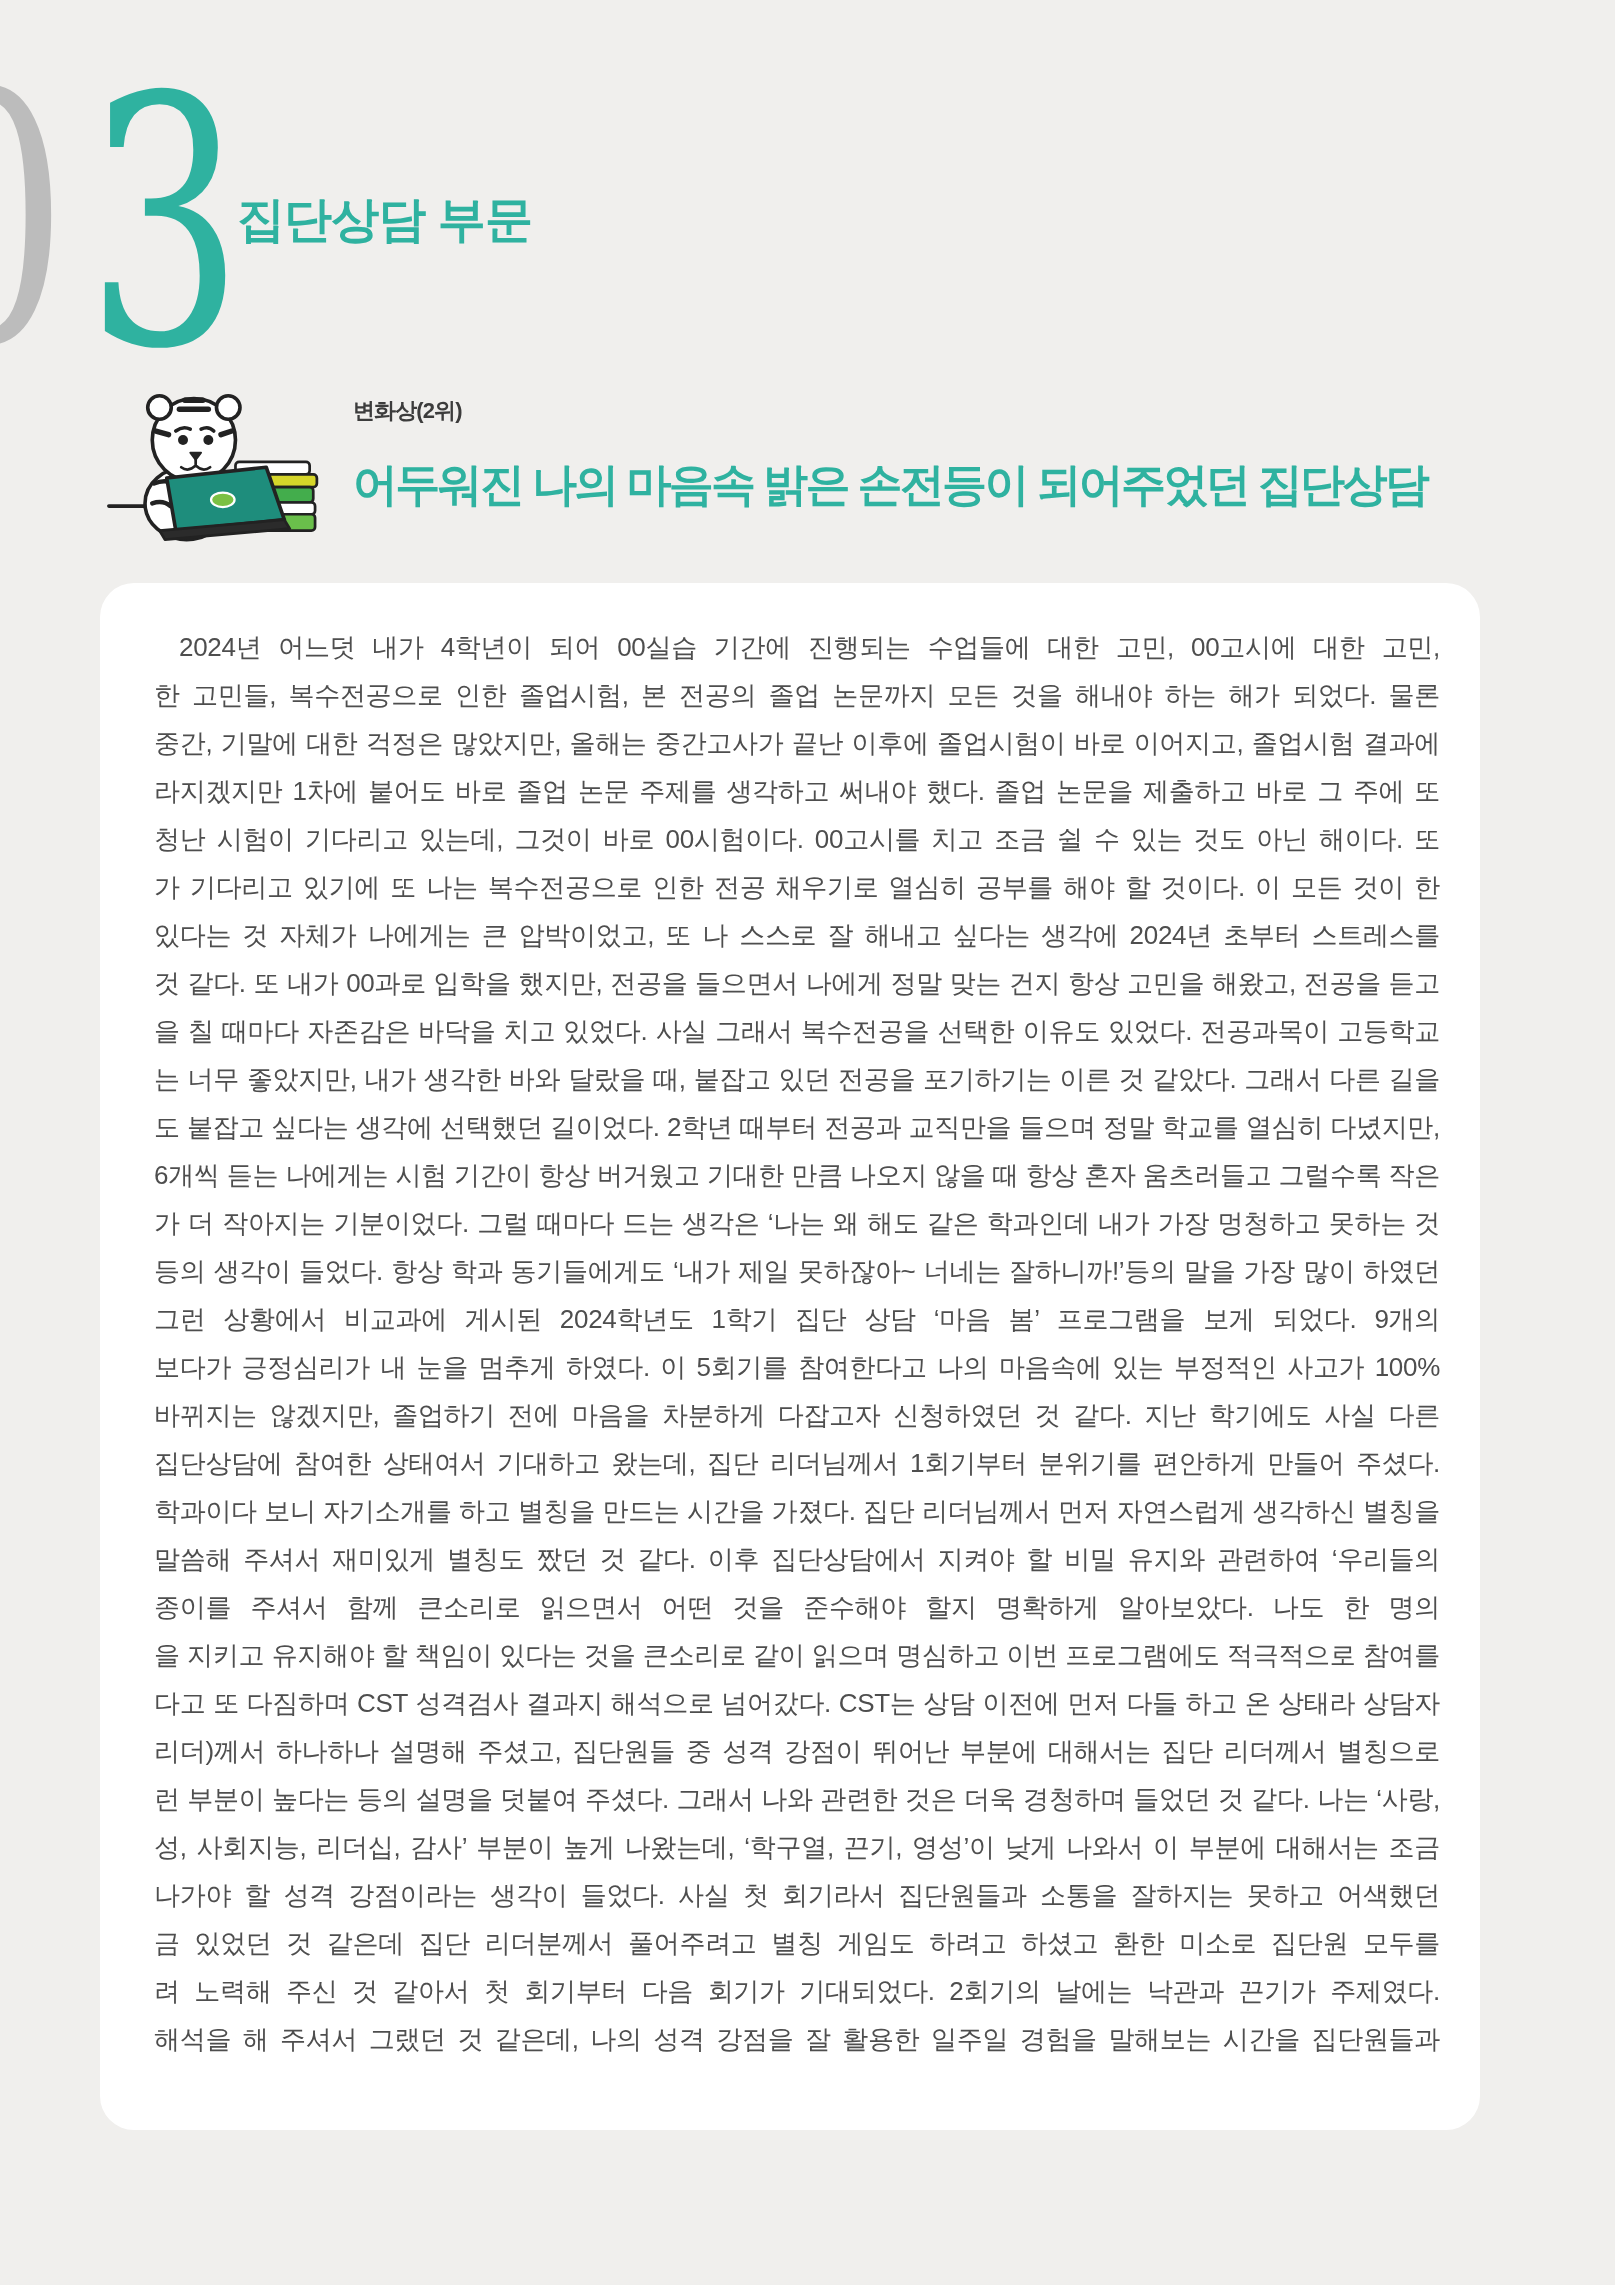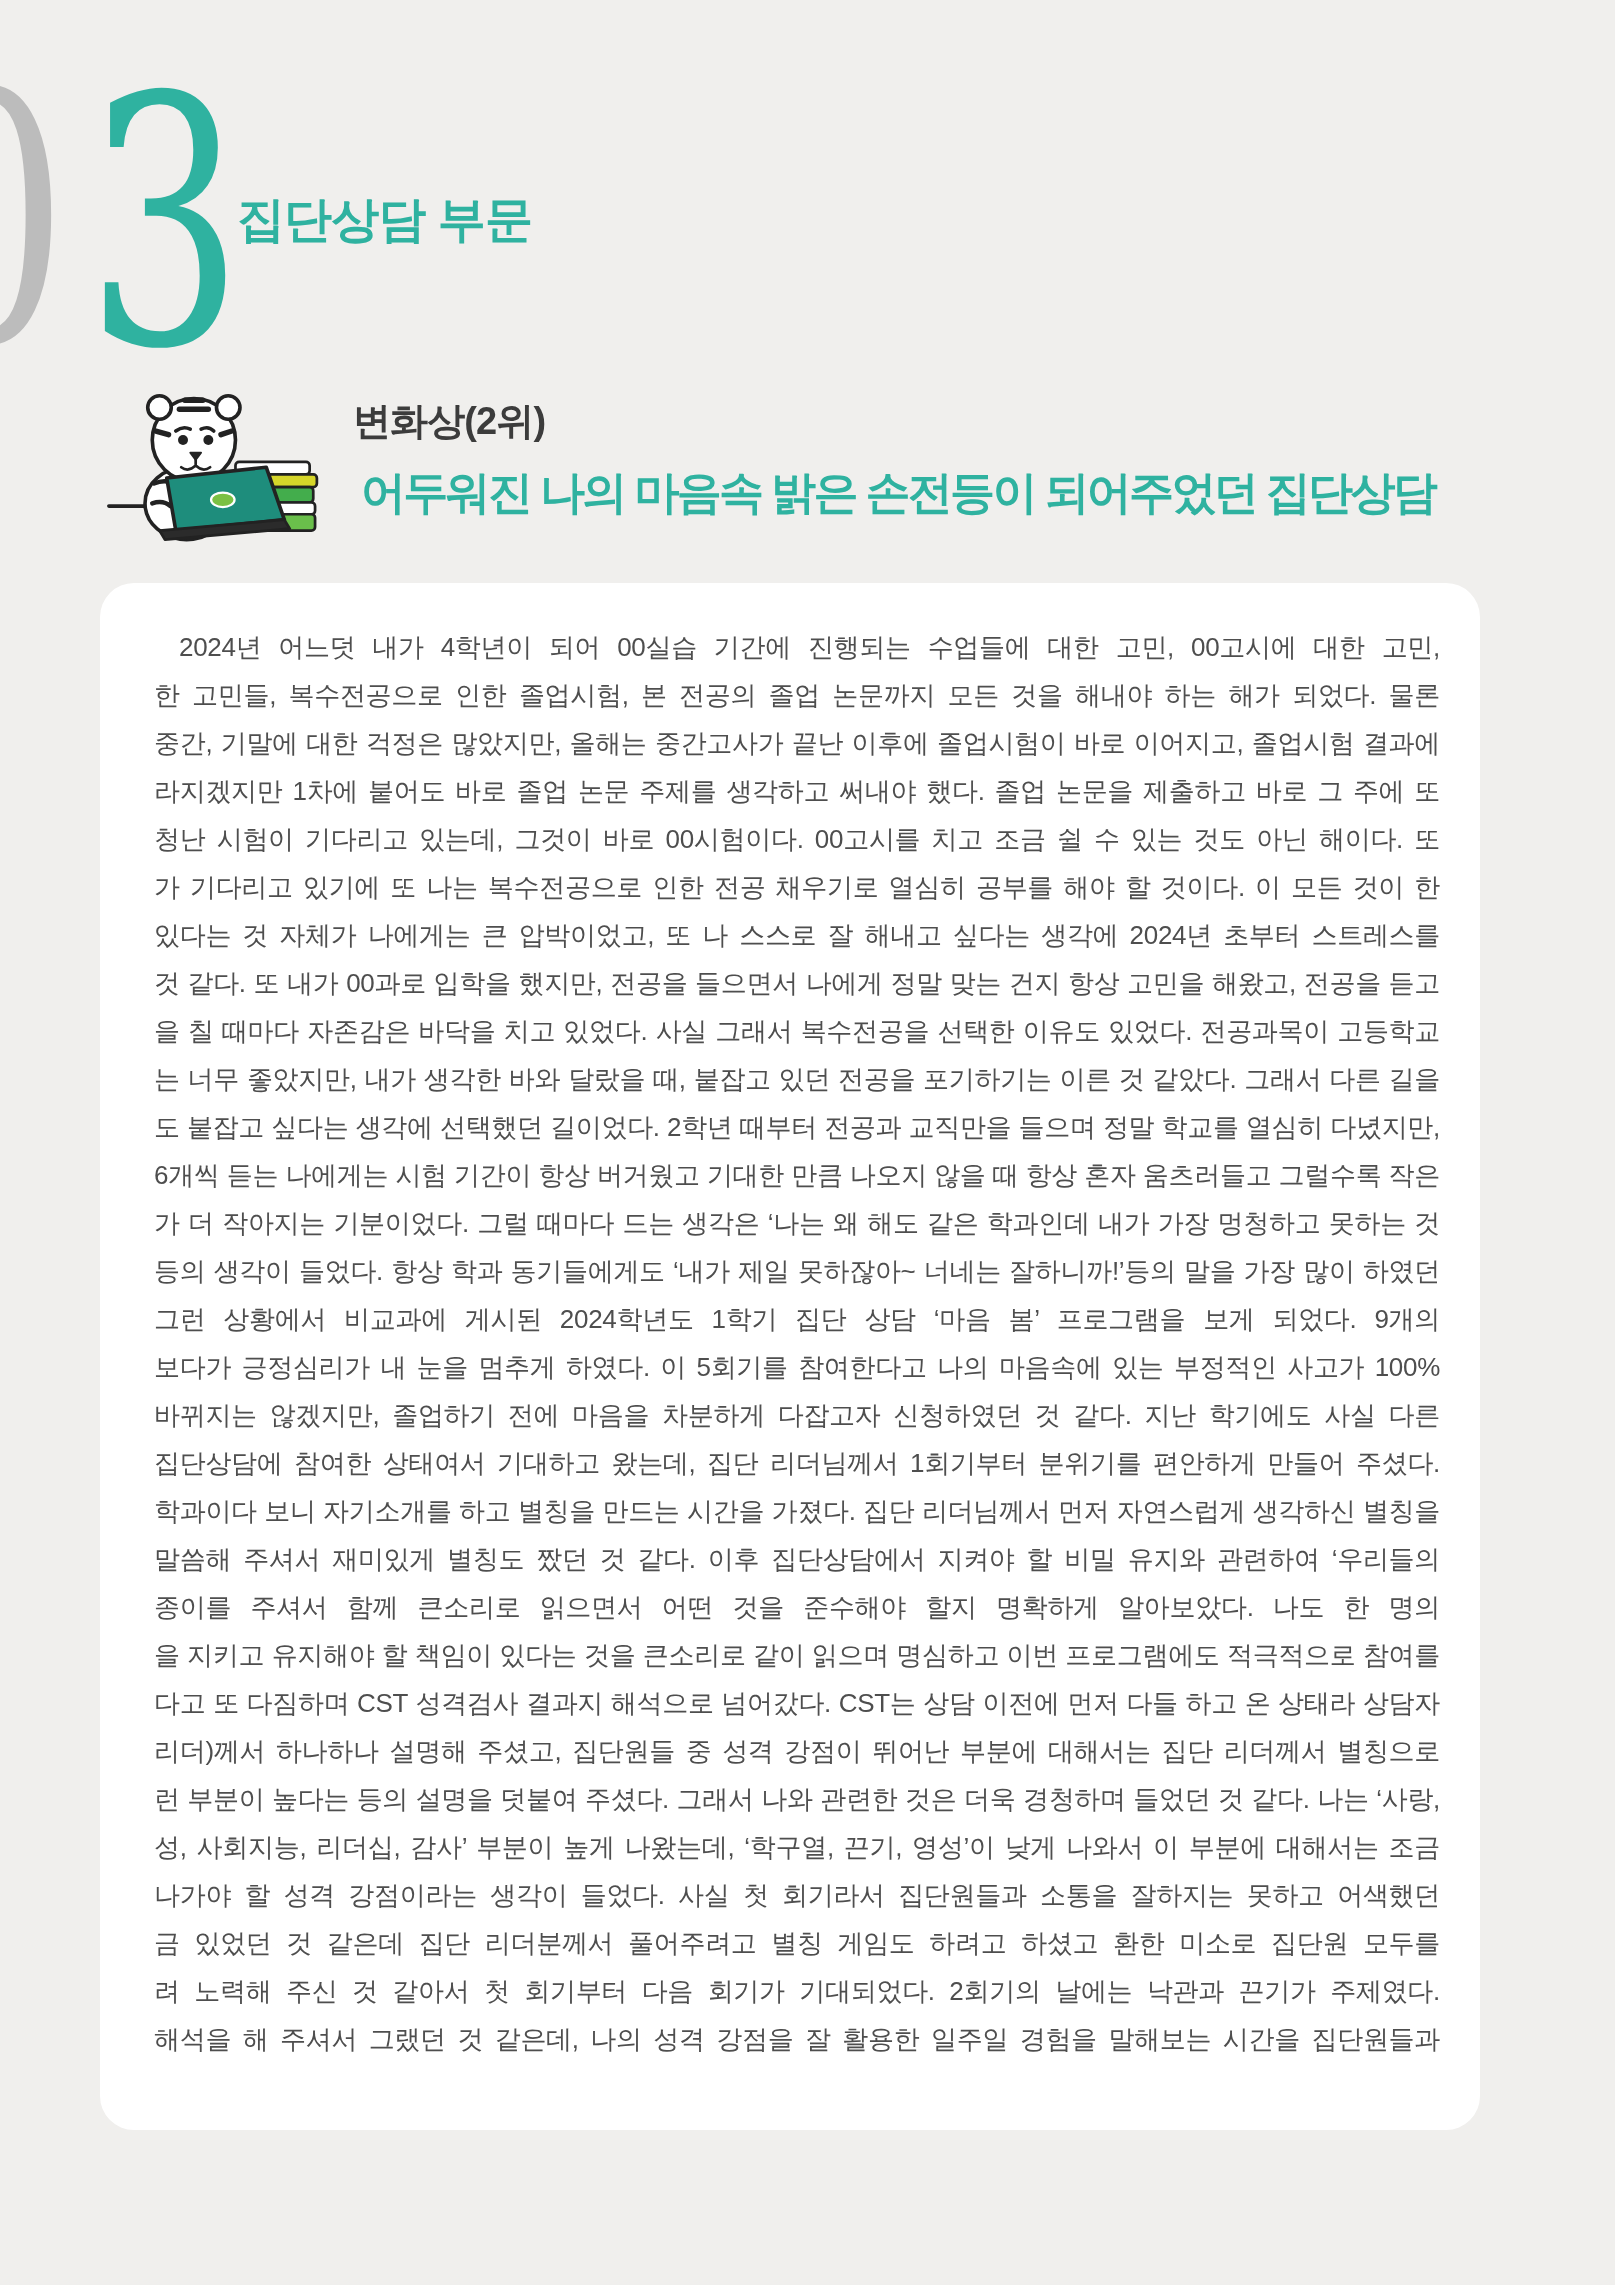--- a/index.html
+++ b/index.html
@@ -19,21 +19,21 @@
   
   #section-label{
     position:absolute;left:237px;top:188px;
     font-size:48px;font-weight:800;color:#2fb2a0;letter-spacing:-0.9px;
   }
   
   #mascot{position:absolute;left:107px;top:384px;width:228px;height:161px;}
   
   #award-label{
     position:absolute;left:353px;top:396px;
-    font-size:38px;font-weight:700;color:#3c3c3c;letter-spacing:-0.9px;
+    font-size:22px;font-weight:700;color:#3c3c3c;letter-spacing:-0.9px;
   }
   #headline{
     position:absolute;left:353px;top:455px;width:1176px;
     font-size:45px;font-weight:800;color:#2fb2a0;letter-spacing:-2.7px;white-space:nowrap;
   }
   
   #essay-card{
     position:absolute;left:100px;top:583px;width:1380px;height:1547px;
     background:#ffffff;border-radius:34px;
   }
@@ -94,21 +94,21 @@
   </g>
 
   <g>
     <path d="M66 104 L176 92 L196 150 L76 162 Z" fill="#1e8d7c" stroke="#222" stroke-width="4" stroke-linejoin="round"></path>
     <ellipse cx="128" cy="128" rx="13" ry="8" fill="#7bc043" stroke="#ffffff" stroke-width="2.5"></ellipse>
     <path d="M58 162 L196 150 L202 160 L64 172 Z" fill="#2b2b2b" stroke="#222" stroke-width="3" stroke-linejoin="round"></path>
   </g>
 </svg>
 
 <div id="award-label">변화상(2위)</div>
-<h1 id="headline" style="margin:8px;">어두워진 나의 마음속 밝은 손전등이 되어주었던 집단상담</h1>
+<h1 id="headline" style="margin:0;">어두워진 나의 마음속 밝은 손전등이 되어주었던 집단상담</h1>
 
 <div id="essay-card">
   <div id="essay-text">
       <div class="essay-line">2024년 어느덧 내가 4학년이 되어 00실습 기간에 진행되는 수업들에 대한 고민, 00고시에 대한 고민, 복수전공에 대</div>
       <div class="essay-line">한 고민들, 복수전공으로 인한 졸업시험, 본 전공의 졸업 논문까지 모든 것을 해내야 하는 해가 되었다. 물론 작년까지도</div>
       <div class="essay-line">중간, 기말에 대한 걱정은 많았지만, 올해는 중간고사가 끝난 이후에 졸업시험이 바로 이어지고, 졸업시험 결과에 따라 달</div>
       <div class="essay-line">라지겠지만 1차에 붙어도 바로 졸업 논문 주제를 생각하고 써내야 했다. 졸업 논문을 제출하고 바로 그 주에 또 나의 엄</div>
       <div class="essay-line">청난 시험이 기다리고 있는데, 그것이 바로 00시험이다. 00고시를 치고 조금 쉴 수 있는 것도 아닌 해이다. 또 기말고사</div>
       <div class="essay-line">가 기다리고 있기에 또 나는 복수전공으로 인한 전공 채우기로 열심히 공부를 해야 할 것이다. 이 모든 것이 한 해에 몰려</div>
       <div class="essay-line">있다는 것 자체가 나에게는 큰 압박이었고, 또 나 스스로 잘 해내고 싶다는 생각에 2024년 초부터 스트레스를 받아왔던</div>

